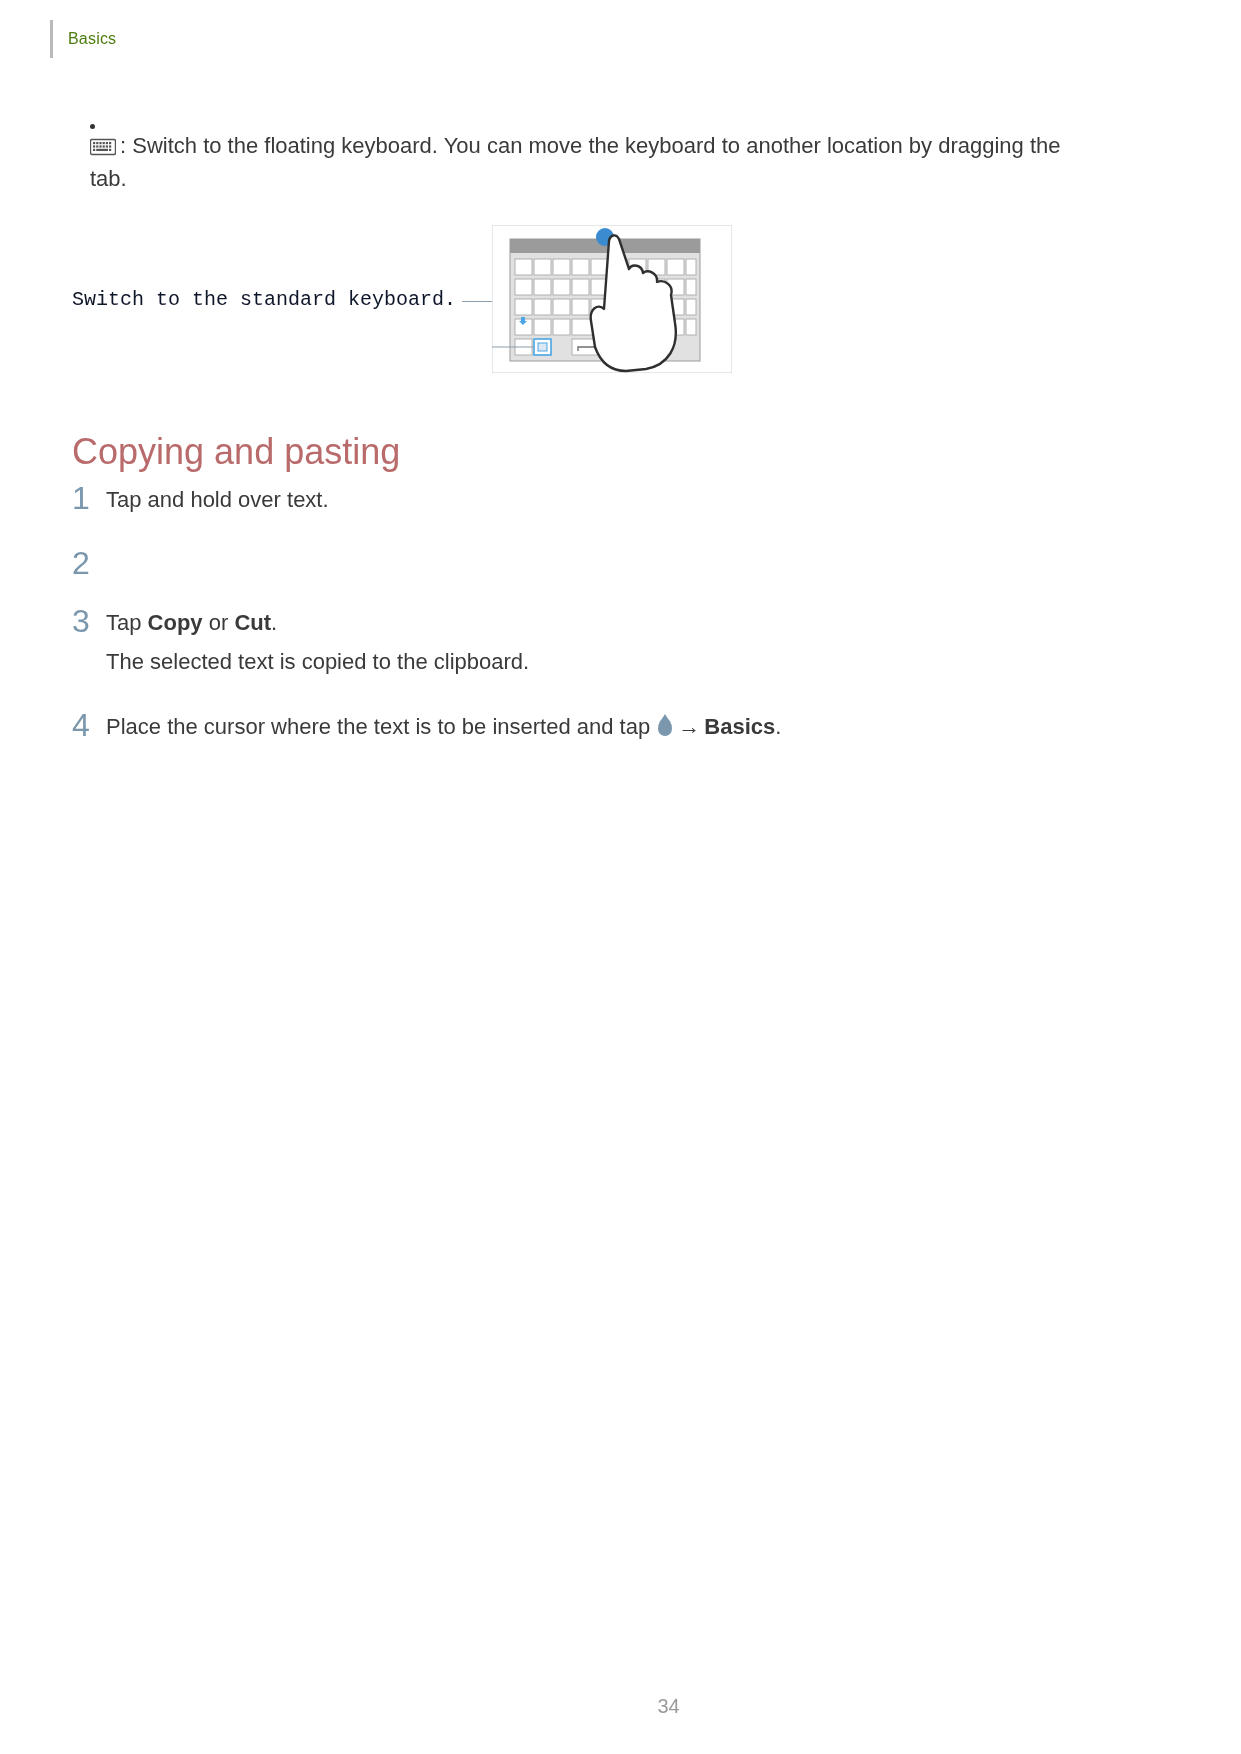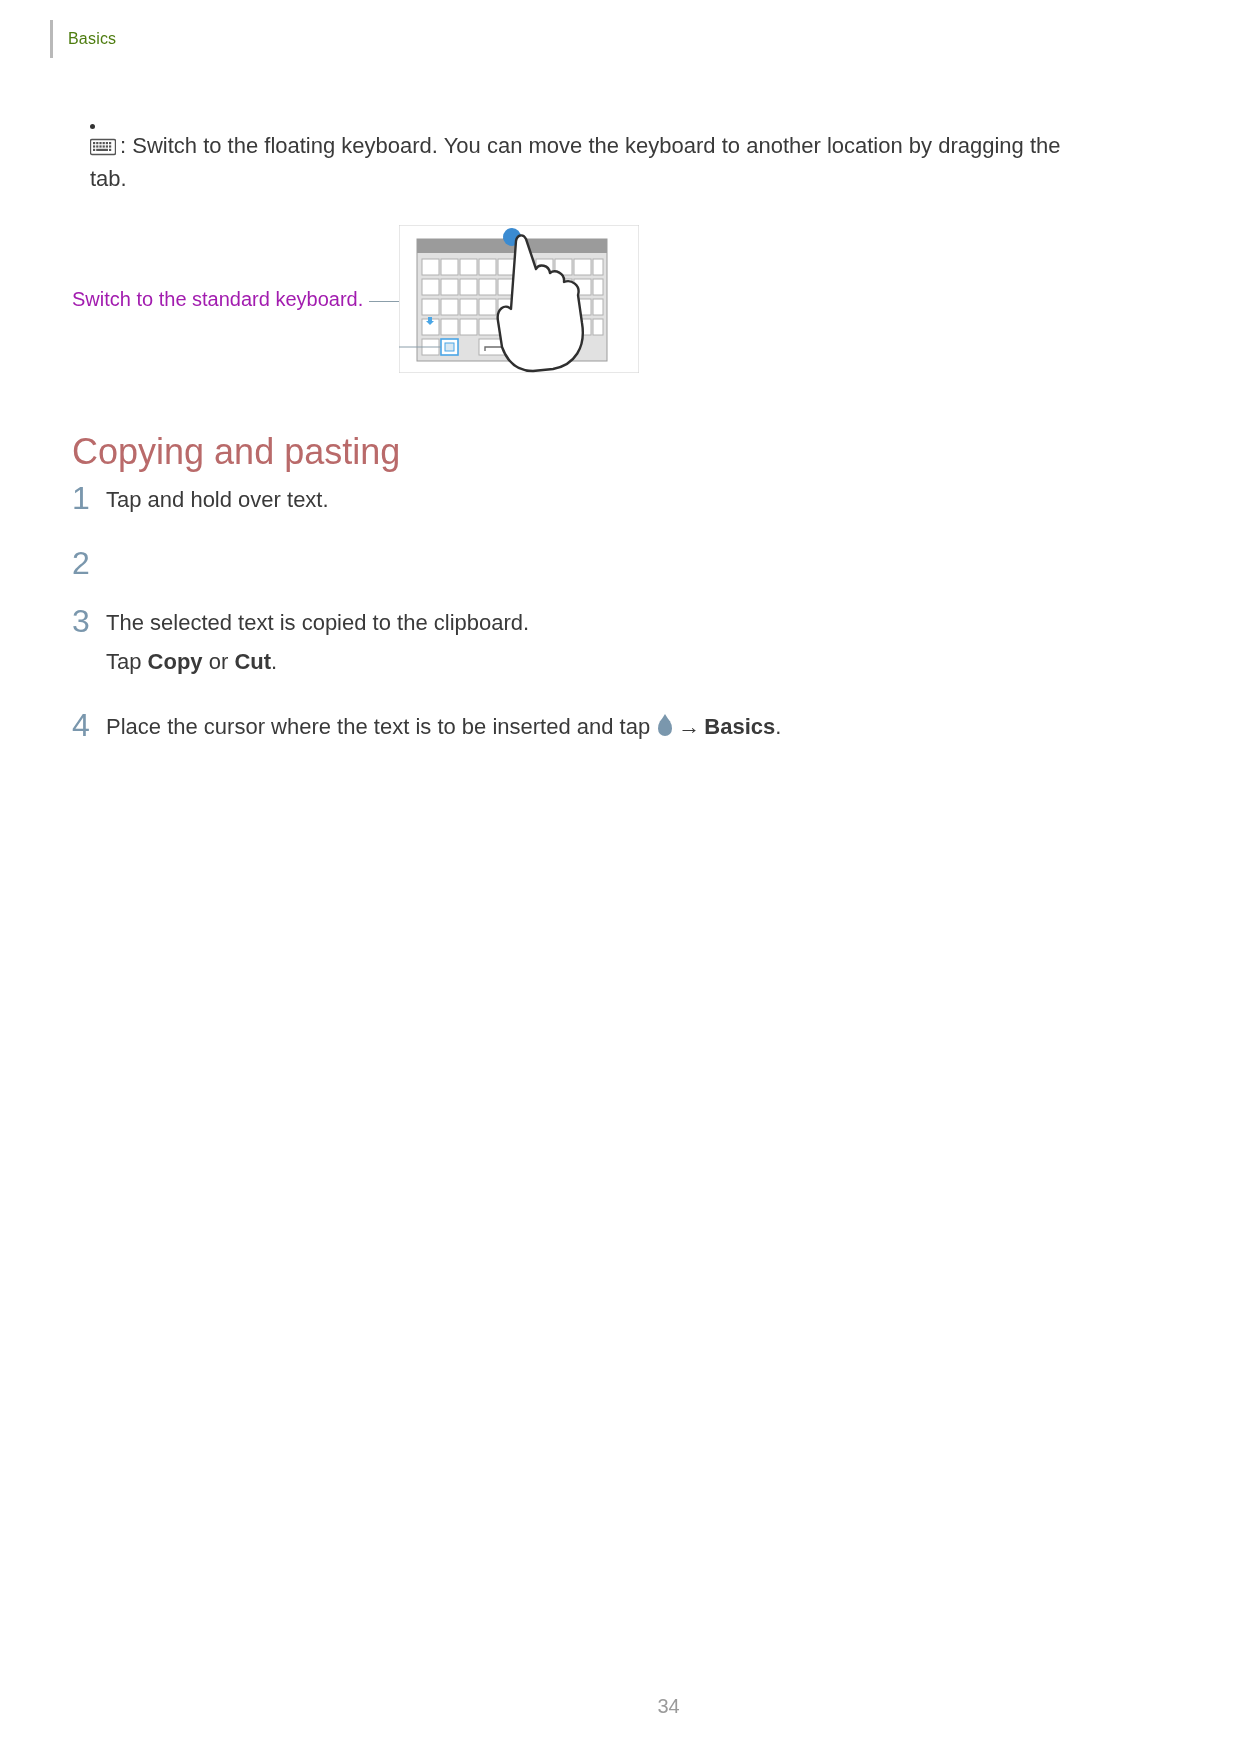--- a/index.html
+++ b/index.html
@@ -63,23 +63,24 @@
     color: #3a3a3a;
   }
   .figure-row {
     display: flex;
     align-items: center;
     margin-top: 30px;
     margin-left: 0;
   }
   .figure-label {
     font-size: 20px;
-    color: #a21caf;
+    color: #0f172a;
     margin-right: 6px;
     white-space: nowrap;
+    font-family: Liberation Mono, monospace;
   }
   .leader-line {
     width: 30px;
     height: 1px;
     background: #8b9eaa;
     margin-right: 0;
     flex-shrink: 0;
     position: relative;
     top: 2px;
   }
@@ -297,24 +298,24 @@
     </div>
   </div>
 
   <div class="step">
     <div class="step-num">2</div>
   </div>
 
   <div class="step">
     <div class="step-num">3</div>
     <div class="step-body">
-      <p>The selected text is copied to the clipboard.</p>
       <p>
         <span>Tap </span><strong>Copy</strong><span> or </span><strong>Cut</strong><span>.</span>
       </p>
+      <p>The selected text is copied to the clipboard.</p>
     </div>
   </div>
 
   <div class="step">
     <div class="step-num">4</div>
     <div class="step-body">
       <p>
         <span>Place the cursor where the text is to be inserted and tap </span><span class="handle-drop"></span><span class="arrow">→</span><strong>Basics</strong><span>.</span>
       </p>
     </div>

